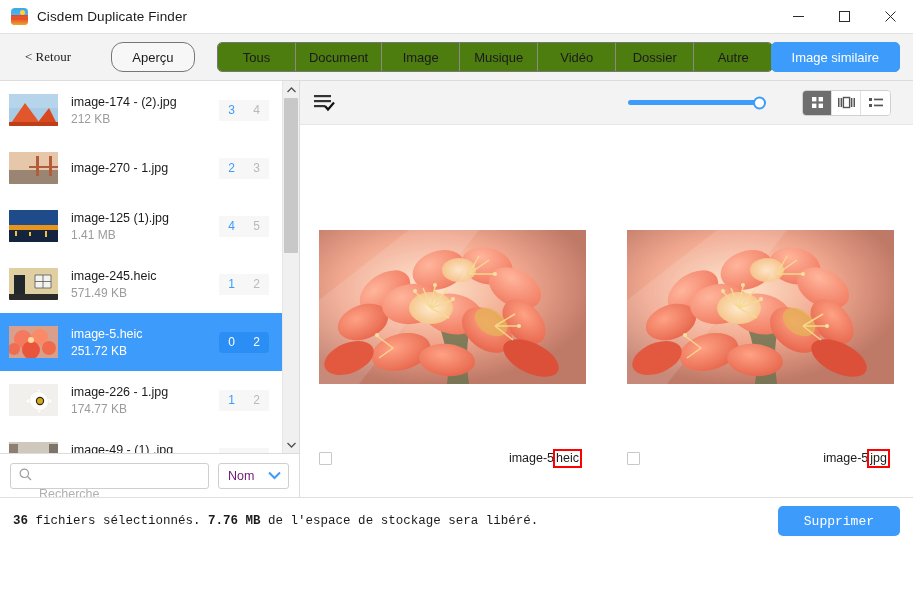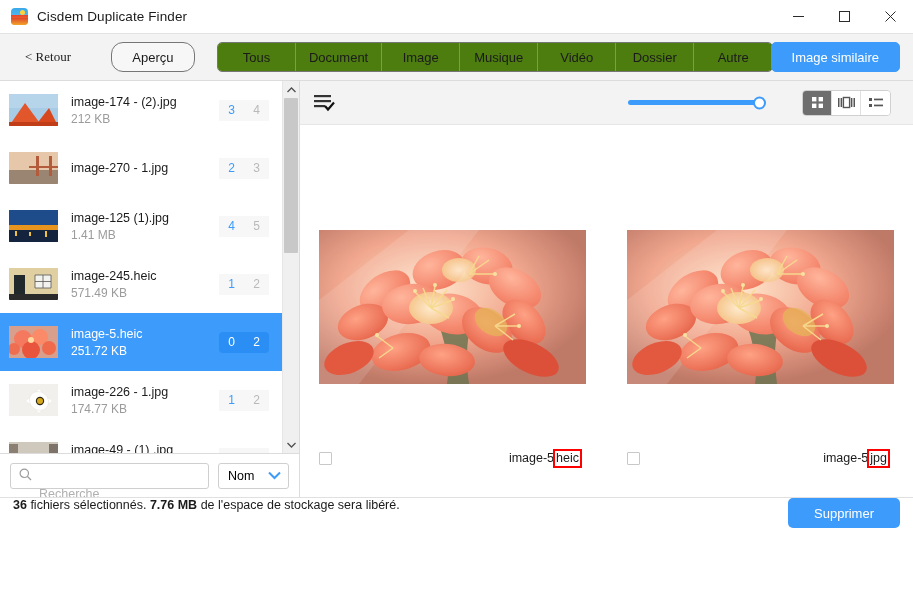--- a/index.html
+++ b/index.html
@@ -163,21 +163,21 @@
   .search-box svg { flex: 0 0 auto; }
   .search-input {
     border: none; outline: none; flex: 1 1 auto; margin-left: 7px;
     font-size: 12.5px; color: #333; font-family: inherit; background: transparent; margin-top: 36px;
   }
   .search-input::placeholder { color: #b0b0b0; }
   .sort-select {
     margin-left: 9px; width: 80px; height: 26px;
     border: 1px solid #cfcfcf; border-radius: 3px; background: #fff;
     display: flex; align-items: center; justify-content: space-between;
-    padding: 0 7px 0 9px; font-size: 12.5px; color: #000000; cursor: pointer;
+    padding: 0 7px 0 9px; font-size: 12.5px; color: #701a75; cursor: pointer;
   }
 
   
   .content { flex: 1 1 auto; display: flex; flex-direction: column; min-width: 0; background: #fff; }
   .content-toolbar {
     height: 44px; flex: 0 0 44px; background: #f3f3f3;
     border-bottom: 1px solid #e6e6e6;
     display: flex; align-items: center; position: relative; padding: 0 14px;
   }
   .select-all-icon { width: 22px; height: 18px; cursor: pointer; }
@@ -230,21 +230,21 @@
   }
   .ext-box {
     border: 2px solid #f00; padding: 0 1px; margin-left: -1px;
     display: inline-block; line-height: 15px;
   }
 
   
   .footer {
     height: 47px; flex: 0 0 47px; background: #fff;
     border-top: 1px solid #e0e0e0;
-    display: flex; padding: 0 13px; position: relative;
+    display: flex; align-items: center; padding: 8px 13px; position: relative; font-family: Liberation Mono, monospace;
   }
   .footer-text { font-size: 12.5px; color: #1b1b1b; }
   .footer-text b { font-weight: bold; }
   .delete-btn {
     position: absolute; right: 13px;
     height: 30px; padding: 0 26px; background: #3d9bfb; border: none;
     border-radius: 5px; color: #fff; font-size: 13px; cursor: pointer;
     font-family: inherit;
   }
 </style>

